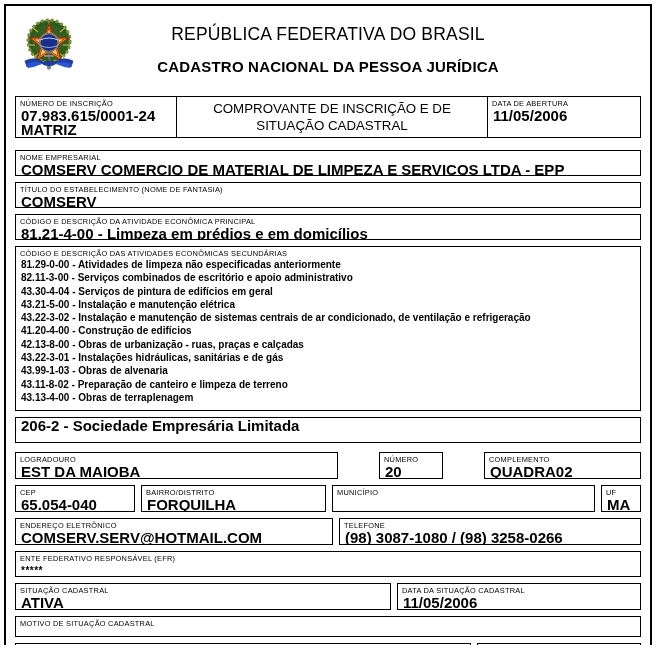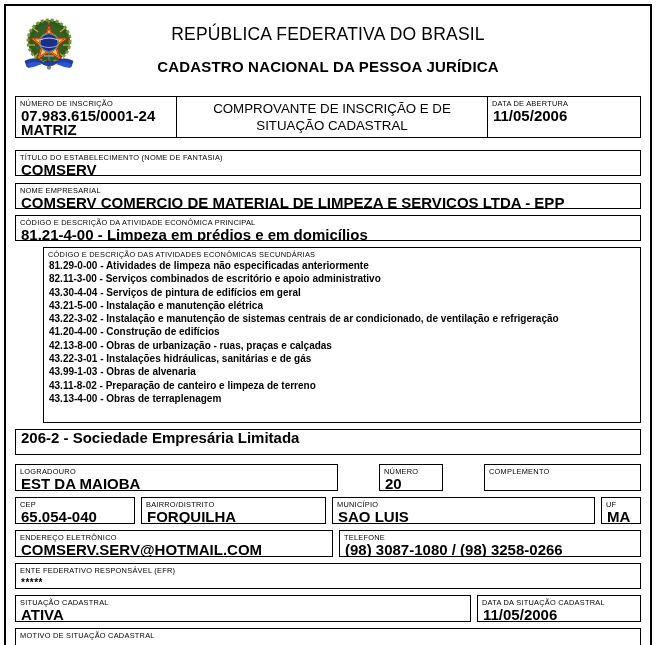--- a/index.html
+++ b/index.html
@@ -135,21 +135,21 @@
   .grow { flex: 1; }
 
   
   .act-line {
     font-size: 10px;
     font-weight: bold;
     line-height: 13.3px;
     padding-left: 5px;
     white-space: nowrap;
   }
-  .act-box { padding-bottom: 17px; margin-left: 28px; }
+  .act-box { padding-bottom: 6px; }
 </style>
 </head>
 <body>
 
 <div id="page">
  <div id="page-inner">
 
   <div class="header">
 
     <div class="brasao">
@@ -211,31 +211,31 @@
     </div>
     <div class="band-cell c2">
       <div class="doc-title">COMPROVANTE DE INSCRIÇÃO E DE SITUAÇÃO CADASTRAL</div>
     </div>
     <div class="band-cell c3">
       <div class="lbl">DATA DE ABERTURA</div>
       <div class="val">11/05/2006</div>
     </div>
   </div>
 
+  <div class="row rowgap-7">
+    <div class="box grow h26">
+      <div class="lbl">NOME EMPRESARIAL</div>
+      <div class="val">COMSERV COMERCIO DE MATERIAL DE LIMPEZA E SERVICOS LTDA - EPP</div>
+    </div>
+  </div>
+
   <div class="row rowgap-6">
     <div class="box grow h26">
       <div class="lbl">TÍTULO DO ESTABELECIMENTO (NOME DE FANTASIA)</div>
       <div class="val">COMSERV</div>
-    </div>
-  </div>
-
-  <div class="row rowgap-7">
-    <div class="box grow h26">
-      <div class="lbl">NOME EMPRESARIAL</div>
-      <div class="val">COMSERV COMERCIO DE MATERIAL DE LIMPEZA E SERVICOS LTDA - EPP</div>
     </div>
   </div>
 
   <div class="row rowgap-6">
     <div class="box grow h26">
       <div class="lbl">CÓDIGO E DESCRIÇÃO DA ATIVIDADE ECONÔMICA PRINCIPAL</div>
       <div class="val">81.21-4-00 - Limpeza em prédios e em domicílios</div>
     </div>
   </div>
 
@@ -268,35 +268,35 @@
     <div class="box h27" style="width:323px">
       <div class="lbl">LOGRADOURO</div>
       <div class="val">EST DA MAIOBA</div>
     </div>
     <div class="box h27" style="width:64px">
       <div class="lbl">NÚMERO</div>
       <div class="val">20</div>
     </div>
     <div class="box grow h27">
       <div class="lbl">COMPLEMENTO</div>
+      <div class="val">QUADRA02</div>
     </div>
   </div>
 
   <div class="row rowgap-6">
     <div class="box h27" style="width:120px">
       <div class="lbl">CEP</div>
       <div class="val">65.054-040</div>
     </div>
     <div class="box h27" style="width:185px">
       <div class="lbl">BAIRRO/DISTRITO</div>
       <div class="val">FORQUILHA</div>
     </div>
     <div class="box grow h27">
       <div class="lbl">MUNICÍPIO</div>
-      <div class="val">SAO LUIS</div>
     </div>
     <div class="box h27" style="width:40px">
       <div class="lbl">UF</div>
       <div class="val">MA</div>
     </div>
   </div>
 
   <div class="row rowgap-6">
     <div class="box h27" style="width:318px">
       <div class="lbl">ENDEREÇO ELETRÔNICO</div>
@@ -309,21 +309,21 @@
   </div>
 
   <div class="row rowgap-6">
     <div class="box grow h26">
       <div class="lbl">ENTE FEDERATIVO RESPONSÁVEL (EFR)</div>
       <div class="val stars">*****</div>
     </div>
   </div>
 
   <div class="row rowgap-6">
-    <div class="box h27" style="width:456px">
+    <div class="box h27" style="width:376px">
       <div class="lbl">SITUAÇÃO CADASTRAL</div>
       <div class="val">ATIVA</div>
     </div>
     <div class="box grow h27">
       <div class="lbl">DATA DA SITUAÇÃO CADASTRAL</div>
       <div class="val">11/05/2006</div>
     </div>
   </div>
 
   <div class="row rowgap-6">

